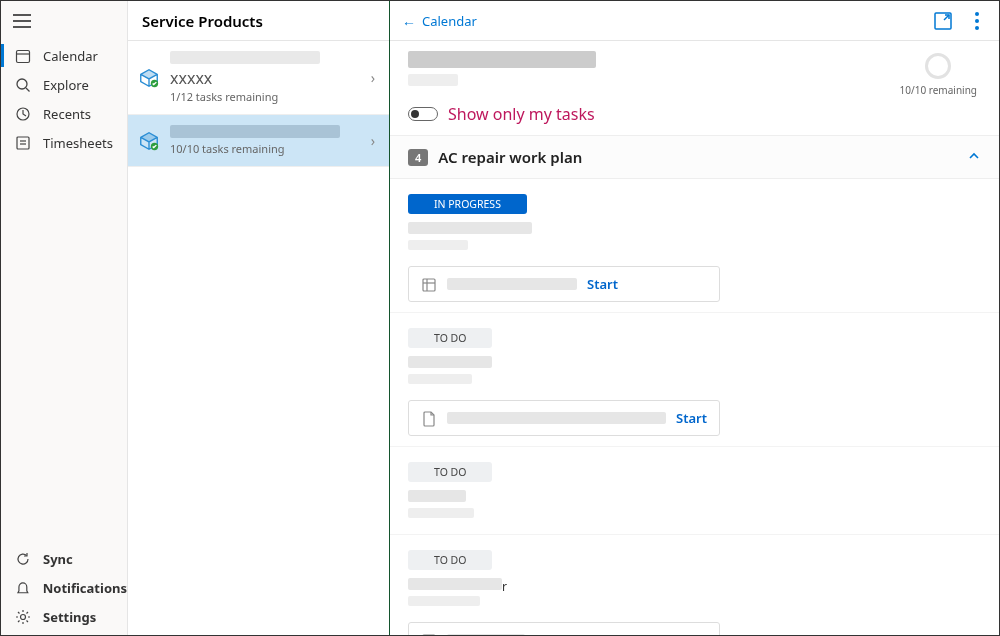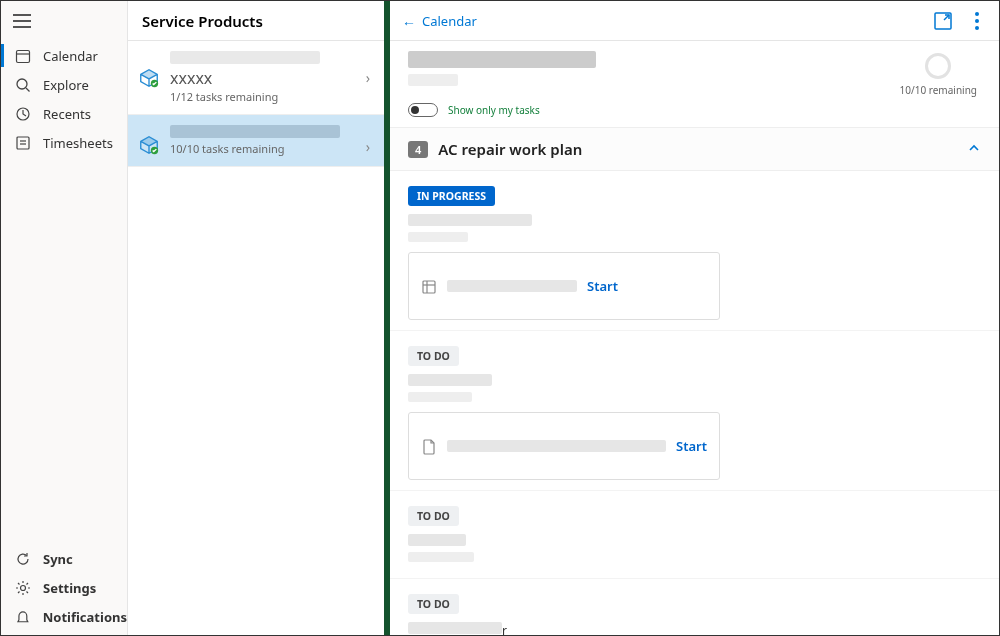--- a/index.html
+++ b/index.html
@@ -9,25 +9,25 @@
 .leftnav { width: 127px; border-right: 1px solid #e5e5e5; display: flex; flex-direction: column; background: #faf9f8; }
 .hamburger-row { height: 40px; display: flex; align-items: center; padding-left: 12px; }
 .hamburger { width: 18px; height: 14px; display: flex; flex-direction: column; justify-content: space-between; cursor: pointer; }
 .hamburger span { height: 2px; background: #555; }
 .nav-items { flex: 1; }
 .nav-item { display: flex; align-items: center; height: 29px; padding-left: 14px; gap: 12px; font-size: 13px; color: #333; cursor: pointer; position: relative; }
 .nav-item.active::before { content: ""; position: absolute; left: 0; top: 3px; bottom: 3px; width: 3px; background: #0078d4; }
 .nav-icon { width: 16px; height: 16px; display: inline-flex; align-items: center; justify-content: center; }
 .nav-bottom { padding-bottom: 4px; font-weight: bold; }
 
-.midcol { width: 262px; border-right: 6px solid #14532d; display: flex; flex-direction: column; background:#fff; }
+.midcol { width: 262px; border-right: 1px solid #14532d; display: flex; flex-direction: column; background:#fff; }
 .midcol-header { height: 40px; display: flex; align-items: center; padding: 0 14px; font-weight: 600; font-size: 15px; border-bottom: 1px solid #e5e5e5; }
 .product-list { flex: 1; overflow: auto; }
 .product-item { display: flex; align-items: center; padding: 10px 10px 10px 10px; border-bottom: 1px solid #eee; cursor: pointer; position: relative; }
-.product-item.selected { background: #cce5f6; align-items: flex-end; }
+.product-item.selected { background: #cce5f6; }
 .product-icon { width: 22px; height: 22px; margin-right: 10px; position: relative; }
 .product-icon svg { width: 22px; height: 22px; }
 .product-text { flex: 1; min-width: 0; }
 .product-title { font-size: 13px; color:#333; }
 .product-title.redacted { background:#e9e9e9; height:13px; width:150px; border-radius:2px; margin-bottom:3px; }
 .product-title.redacted-selected { background:#a9c3d6; height:13px; width:170px; border-radius:2px; margin-bottom:3px; }
 .product-sub { font-size: 11px; color: #666; }
 .chevron { color:#888; font-size: 14px; padding-right:4px; }
 
 .detail { flex: 1; display:flex; flex-direction: column; min-width:0; }
@@ -45,35 +45,35 @@
 .overview-left { flex:1; }
 .ov-title { background:#ccc; height:17px; width:188px; border-radius:2px; margin-bottom:6px; }
 .ov-sub { background:#eee; height:12px; width:50px; border-radius:2px; }
 .overview-right { text-align:left; padding-top:2px; padding-right:4px; }
 .progress-ring { width:26px; height:26px; border:3px solid #e2e2e2; border-radius:50%; margin:0 auto 4px; }
 .remaining-txt { font-size:10px; color:#666; }
 
 .toggle-row { padding: 0 18px 10px 18px; display:flex; align-items:center; gap:10px; border-bottom:1px solid #eee; }
 .toggle { width:30px; height:14px; border:1px solid #666; border-radius:8px; position:relative; cursor:pointer; background:#fff; }
 .toggle .knob { width:8px; height:8px; border-radius:50%; background:#333; position:absolute; left:2px; top:2px; }
-.toggle-label { font-size:10px; color:#15803d; }
+.toggle-label { font-size:16px; color:#be185d; }
 
 .section-header { display:flex; align-items:center; gap:10px; padding:10px 18px; border-bottom:1px solid #eee; cursor:pointer; background:#fcfcfc; }
 .section-header .count-badge { background:#777; color:#fff; font-size:11px; padding:1px 7px; border-radius:3px; font-weight:600; }
 .section-title { font-weight:600; font-size:15px; flex:1; color:#222; }
 .section-chev { color:#0078d4; }
 
 .task { padding:12px 18px 6px 18px; border-bottom:1px solid #f3f3f3; }
-.status-pill { display:inline-block; font-size:10.5px; font-weight:700; padding:3px 9px; border-radius:3px; margin-bottom:8px; }
+.status-pill { display:inline-block; font-size:10.5px; font-weight:400; padding:3px 26px; border-radius:3px; margin-bottom:8px; }
 .status-pill.inprogress { background:#0066cc; color:#fff; }
 .status-pill.todo { background:#eef0f2; color:#444; }
 .task-line1 { background:#e6e6e6; height:12px; border-radius:2px; margin-bottom:6px; }
 .task-line2 { background:#eee; height:10px; border-radius:2px; margin-bottom:10px; }
 
-.doc-row { border:1px solid #ddd; border-radius:3px; display:flex; align-items:center; padding:24px 12px; margin-top:4px; margin-bottom:4px; max-width:312px; }
+.doc-row { border:1px solid #ddd; border-radius:3px; display:flex; align-items:center; padding:8px 12px; margin-top:16px; margin-bottom:4px; max-width:312px; }
 .doc-row .doc-icon { width:16px; height:16px; margin-right:10px; flex-shrink:0; }
 .doc-row .doc-name { flex:1; background:#e6e6e6; height:12px; border-radius:2px; }
 .doc-row .start-link { color:#0066cc; font-weight:600; font-size:13px; cursor:pointer; margin-left:10px; }
 
 </style>
 </head>
 <body>
 
 <div class="app">
   <div class="leftnav">
@@ -129,33 +129,33 @@
           <svg viewBox="0 0 16 16" fill="none" stroke="#444" stroke-width="1.2">
               <path d="M13 8a5 5 0 1 1-1.5-3.5"></path>
               <polyline points="12,2 12,5 9,5"></polyline>
             </svg>
         </span>
         <span>Sync</span>
       </div>
       <div class="nav-item">
         <span class="nav-icon">
           <svg viewBox="0 0 16 16" fill="none" stroke="#444" stroke-width="1.2">
+              <path d="M4 11V7a4 4 0 1 1 8 0v4l1 2H3l1-2z"></path>
+            </svg>
+        </span>
+        <span>Notifications</span>
+      </div>
+      <div class="nav-item">
+        <span class="nav-icon">
+          <svg viewBox="0 0 16 16" fill="none" stroke="#444" stroke-width="1.2">
               <circle cx="8" cy="8" r="2.5"></circle>
               <path d="M8 1v2M8 13v2M1 8h2M13 8h2M3 3l1.5 1.5M11.5 11.5 13 13M13 3l-1.5 1.5M4.5 11.5 3 13"></path>
             </svg>
         </span>
         <span>Settings</span>
-      </div>
-      <div class="nav-item">
-        <span class="nav-icon">
-          <svg viewBox="0 0 16 16" fill="none" stroke="#444" stroke-width="1.2">
-              <path d="M4 11V7a4 4 0 1 1 8 0v4l1 2H3l1-2z"></path>
-            </svg>
-        </span>
-        <span>Notifications</span>
       </div>
     </div>
   </div>
 
   <div class="midcol">
     <div class="midcol-header">Service Products</div>
     <div class="product-list">
       <div class="product-item">
         <div class="product-icon">
           <svg viewBox="0 0 24 24">

